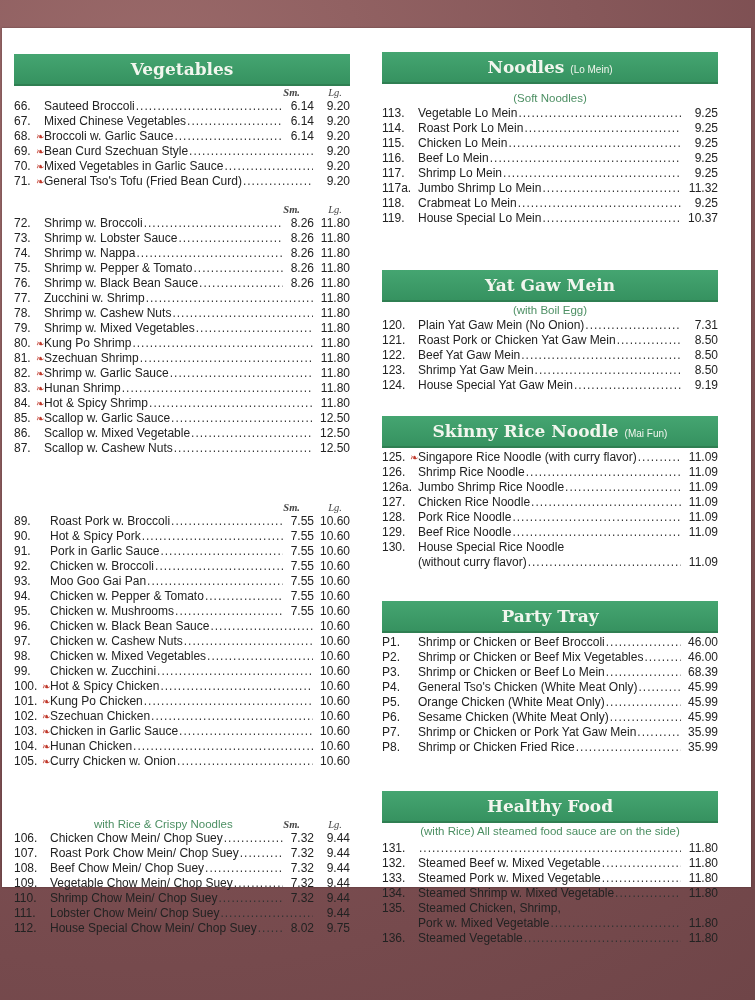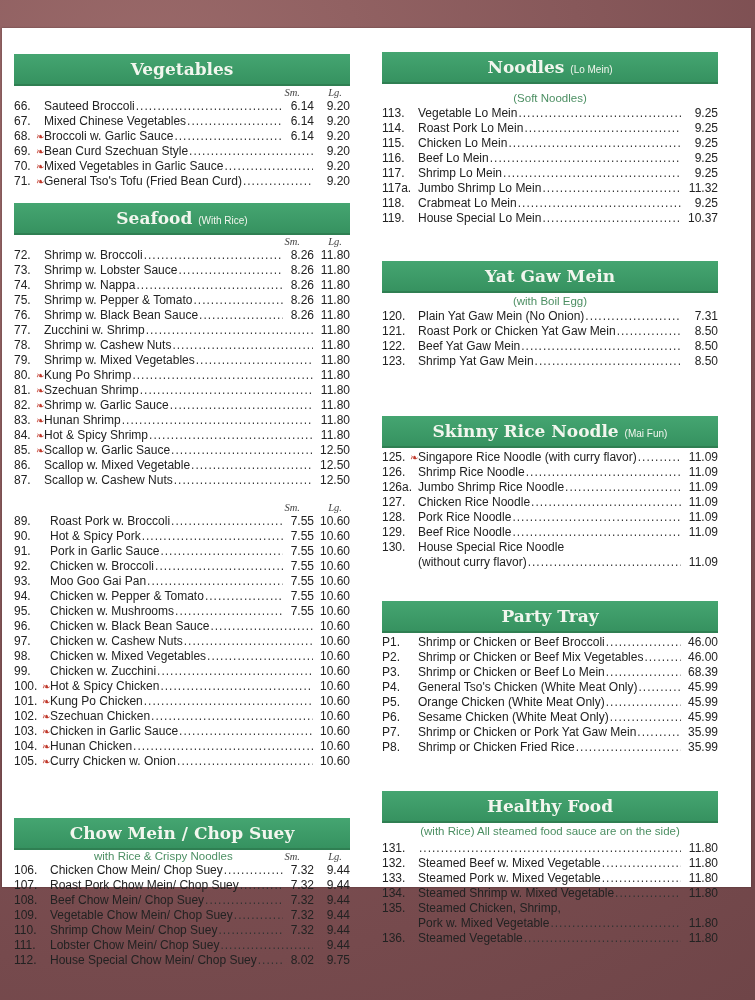--- a/index.html
+++ b/index.html
@@ -32,21 +32,21 @@
     border-bottom: 2px solid #2f7f52;
   }
   .banner .sub { font-family: "Liberation Sans", sans-serif; font-weight: normal; font-size: 10px; }
   .subtitle {
     text-align: center; color: #4c8f63; font-size: 11.5px; height: 16px; line-height: 16px;
   }
   .hdr {
     height: 13px; line-height: 13px; position: relative;
     font-family: "Liberation Serif", serif; font-style: italic; font-size: 10.5px; color: #444;
   }
-  .hdr .sm { position: absolute; right: 50px; }
+  .hdr .sm { position: absolute; right: 50px; font-weight: bold; }
   .hdr .lg { position: absolute; right: 8px; }
   .hdr.inline .sub-l { position: absolute; left: 80px; font-family: "Liberation Sans", sans-serif; font-style: normal; color: #4c8f63; font-size: 11.5px; }
   .row {
     display: flex; align-items: baseline; height: 15px; line-height: 15px;
     font-size: 12px; color: #222; white-space: nowrap;
   }
   .row .num { width: 22px; flex: none; }
   .row.wide .num { width: 28px; }
   .row .pep { width: 8px; flex: none; color: #c0392b; font-size: 10px; }
   .row .name { flex: none; }
@@ -113,21 +113,20 @@
             <span class="num">71.</span>
             <span class="pep">❧</span>
             <span class="name">General Tso's Tofu (Fried Bean Curd)</span>
             <span class="dots"></span>
             <span class="p2">9.20</span>
           </div>
         </div>
     </div>
 
     <div class="section" style="top:175px;">
-      <div class="banner"><span>Seafood</span> <span class="sub">(With Rice)</span></div>
       <div class="hdr">
           <span class="sm">Sm.</span>
           <span class="lg">Lg.</span>
         </div>
       <div>
           <div class="row">
             <span class="num">72.</span>
             <span class="pep"></span>
             <span class="name">Shrimp w. Broccoli</span>
             <span class="dots"></span>
@@ -375,21 +374,20 @@
             <span class="num">105.</span>
             <span class="pep">❧</span>
             <span class="name">Curry Chicken w. Onion</span>
             <span class="dots"></span>
             <span class="p2">10.60</span>
           </div>
         </div>
     </div>
 
     <div class="section" style="top:790px;">
-      <div class="banner"><span>Chow Mein / Chop Suey</span></div>
       <div class="hdr inline">
           <span class="sub-l">with Rice &amp; Crispy Noodles</span>
           <span class="sm">Sm.</span>
           <span class="lg">Lg.</span>
         </div>
       <div>
           <div class="row wide">
             <span class="num">106.</span>
             <span class="pep"></span>
             <span class="name">Chicken Chow Mein/ Chop Suey</span>
@@ -506,21 +504,21 @@
           <div class="row wide">
             <span class="num">119.</span>
             <span class="pep"></span>
             <span class="name">House Special Lo Mein</span>
             <span class="dots"></span>
             <span class="p2">10.37</span>
           </div>
         </div>
     </div>
 
-    <div class="section" style="top:233px;">
+    <div class="section" style="top:242px;">
       <div class="banner"><span>Yat Gaw Mein</span></div>
       <div class="subtitle">(with Boil Egg)</div>
       <div>
           <div class="row wide">
             <span class="num">120.</span>
             <span class="pep"></span>
             <span class="name">Plain Yat Gaw Mein (No Onion)</span>
             <span class="dots"></span>
             <span class="p2">7.31</span>
           </div>
@@ -537,20 +535,27 @@
             <span class="name">Beef Yat Gaw Mein</span>
             <span class="dots"></span>
             <span class="p2">8.50</span>
           </div>
           <div class="row wide">
             <span class="num">123.</span>
             <span class="pep"></span>
             <span class="name">Shrimp Yat Gaw Mein</span>
             <span class="dots"></span>
             <span class="p2">8.50</span>
+          </div>
+          <div class="row wide">
+            <span class="num">124.</span>
+            <span class="pep"></span>
+            <span class="name">House Special Yat Gaw Mein</span>
+            <span class="dots"></span>
+            <span class="p2">9.19</span>
           </div>
         </div>
     </div>
 
     <div class="section" style="top:388px;">
       <div class="banner"><span>Skinny Rice Noodle</span> <span class="sub">(Mai Fun)</span></div>
       <div style="height:2px"></div>
       <div>
           <div class="row wide">
             <span class="num">125.</span>

